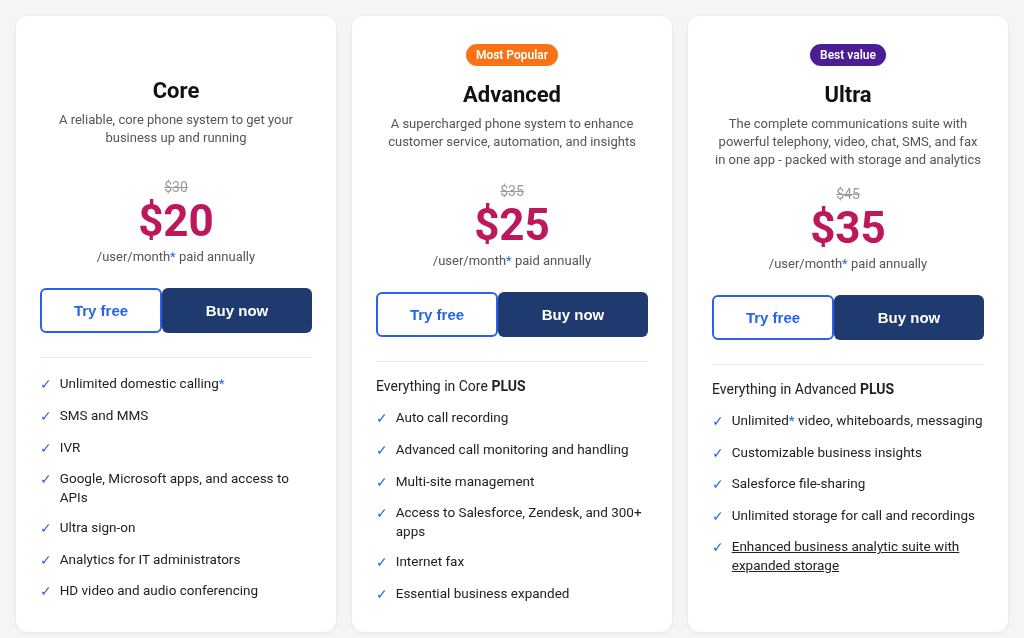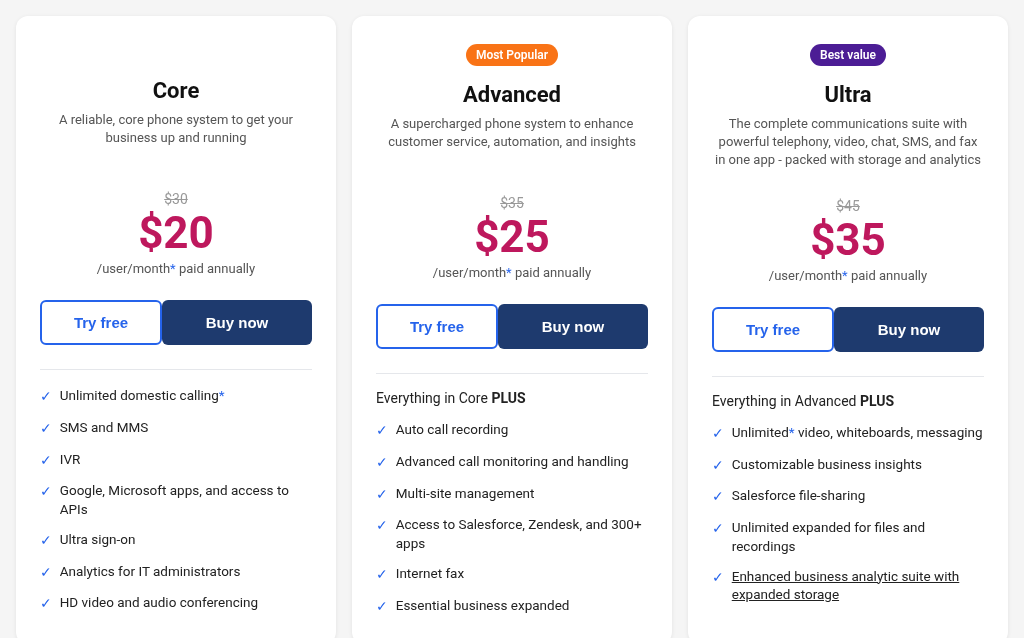--- a/index.html
+++ b/index.html
@@ -46,21 +46,20 @@
       background: #4c1d95;
       color: #fff;
     }
     .badge-placeholder {
       visibility: hidden;
       height: 24px;
       display: block;
     }
     .plan-header {
       text-align: center;
-      margin-bottom: 12px;
     }
     .plan-name {
       font-size: 22px;
       font-weight: 700;
       color: #111;
       margin-bottom: 8px;
     }
     .plan-description {
       font-size: 13px;
       color: #555;
@@ -297,21 +296,21 @@
       <li class="feature-item">
         <span class="check-icon">✓</span>
         <span>Customizable business insights</span>
       </li>
       <li class="feature-item">
         <span class="check-icon">✓</span>
         <span>Salesforce file-sharing</span>
       </li>
       <li class="feature-item">
         <span class="check-icon">✓</span>
-        <span>Unlimited expanded for files and recordings</span>
+        <span>Unlimited storage for call and recordings</span>
       </li>
       <li class="feature-item">
         <span class="check-icon">✓</span>
         <span><span class="underline-text">Enhanced business analytic suite with expanded storage</span></span>
       </li>
     </ul>
   </div>
 </div>
 
 </body></html>

